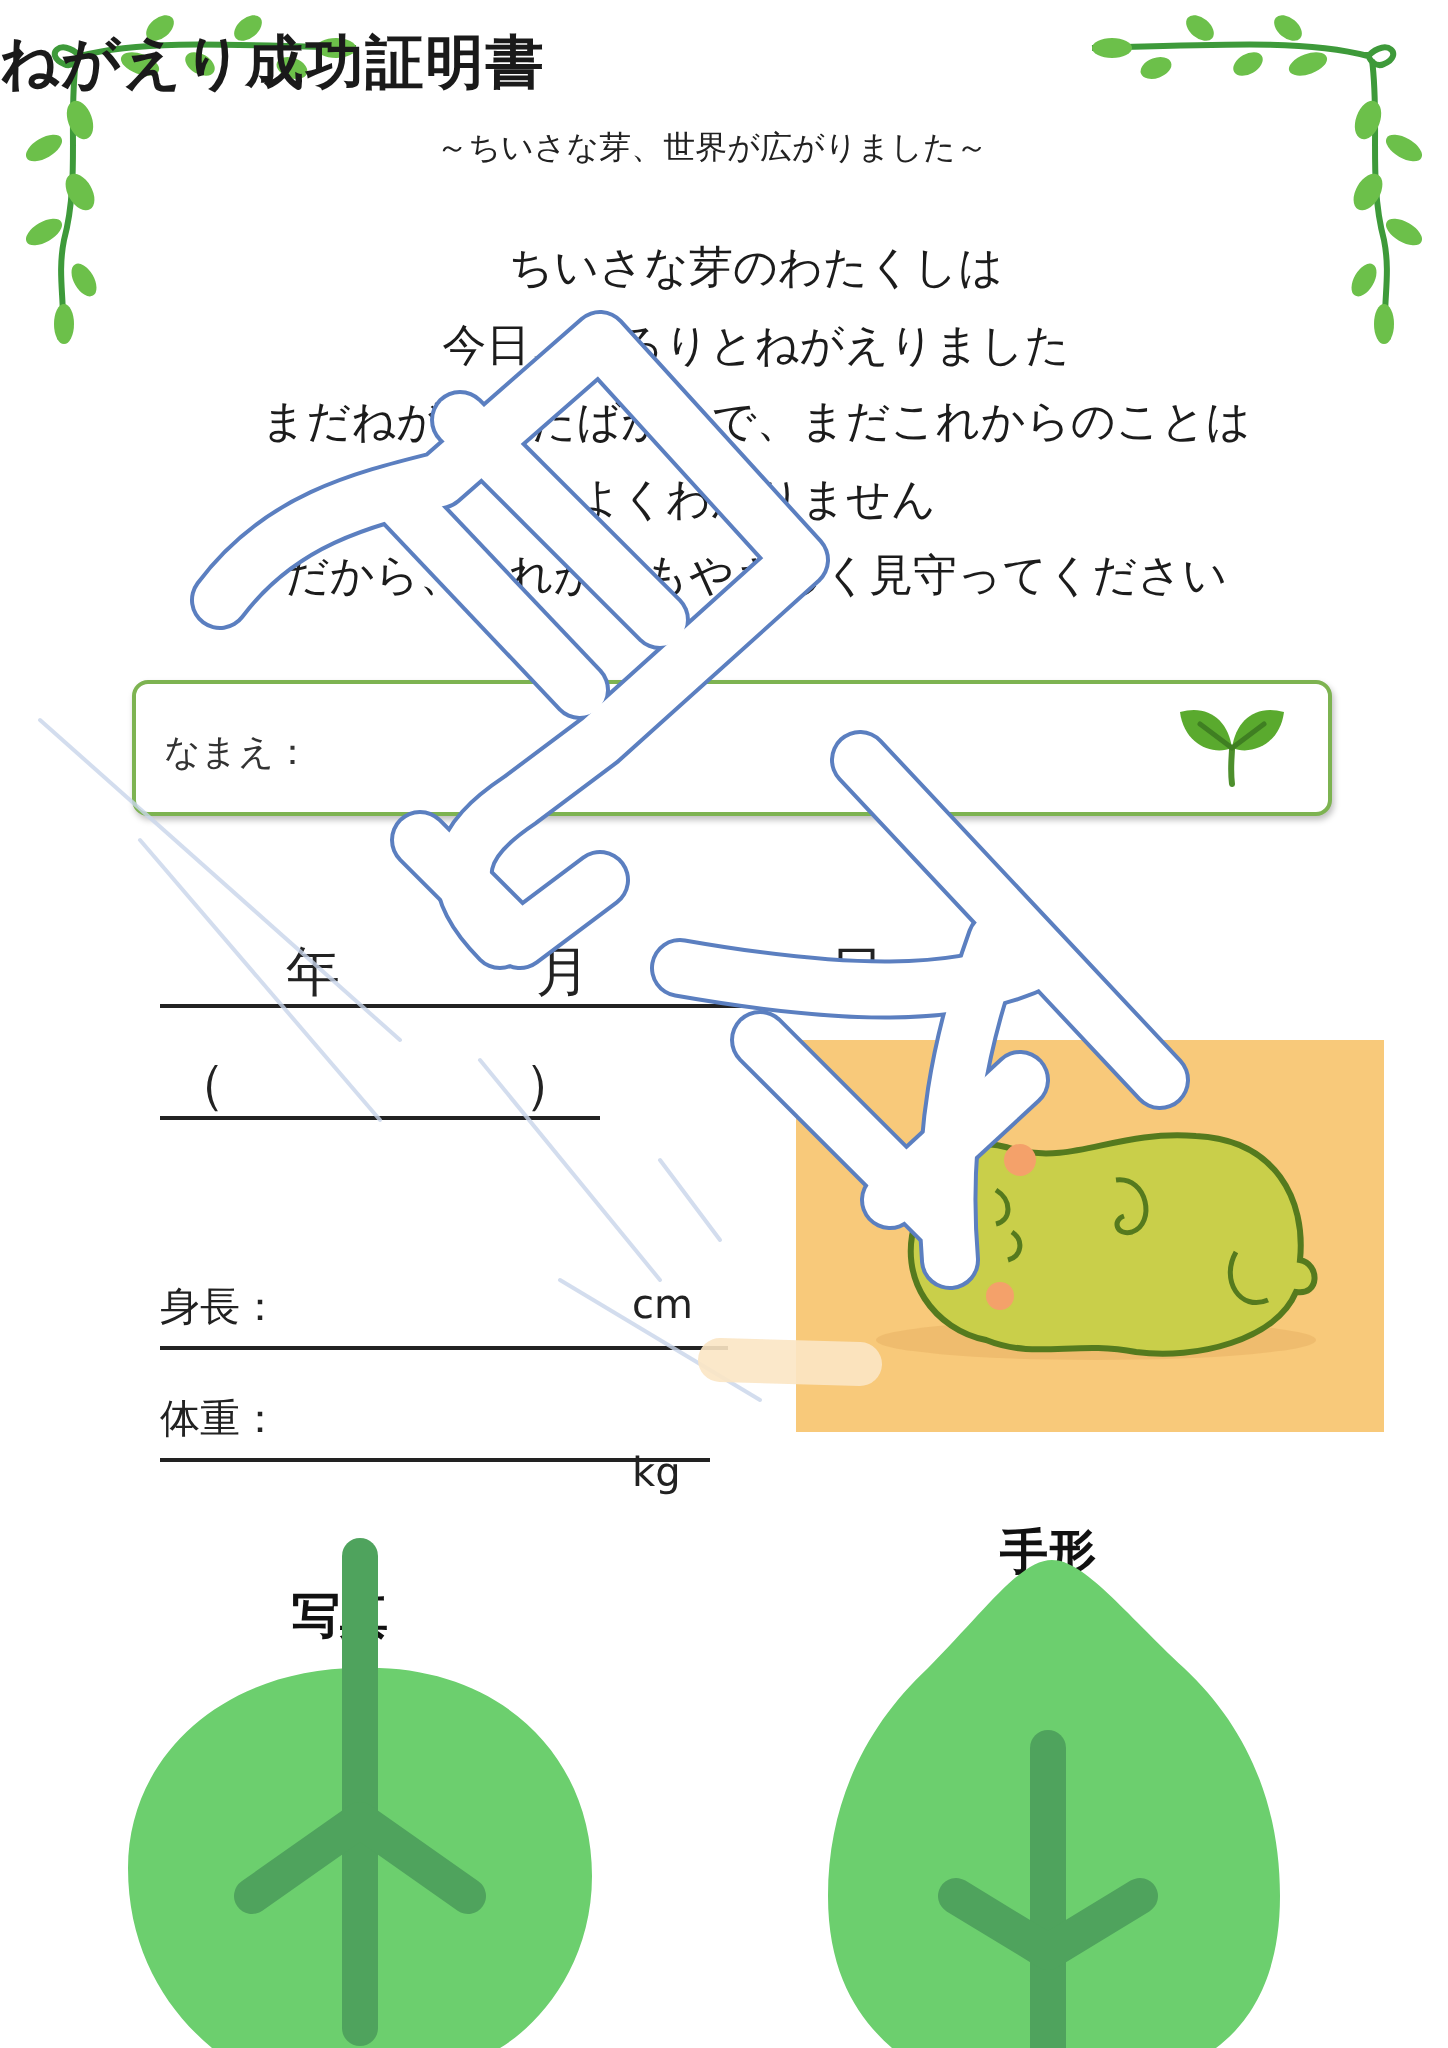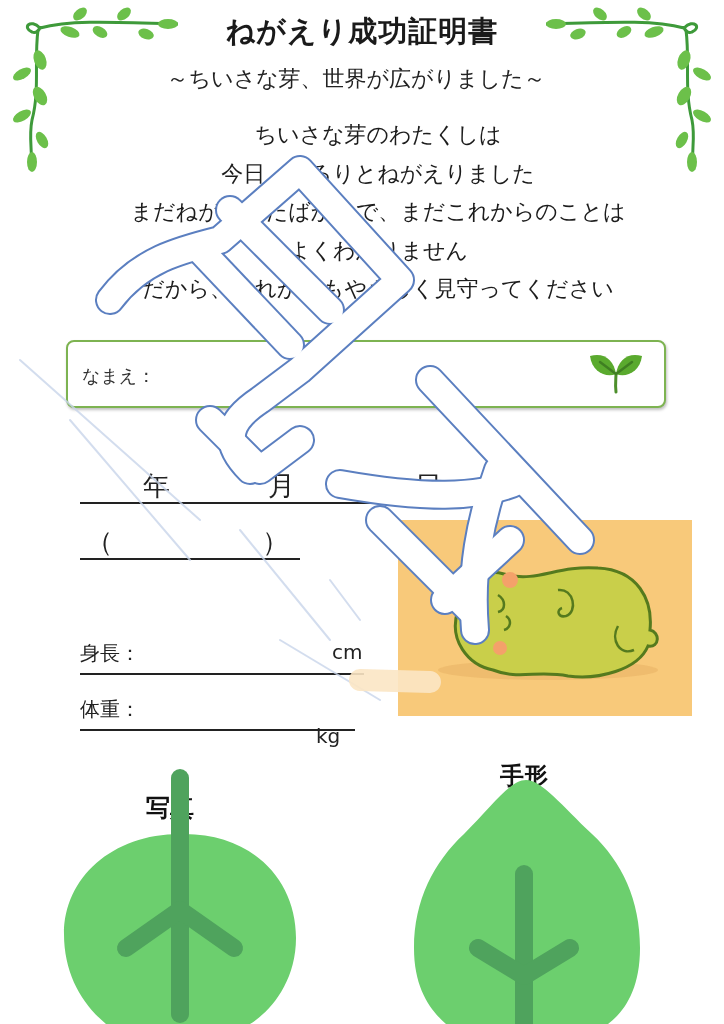--- a/index.html
+++ b/index.html
@@ -4,26 +4,26 @@
   <style>
     html, body { margin: 0; padding: 0; }
     body {
       width: 724px; height: 1024px; overflow: hidden; background: #ffffff;
       position: relative;
       font-family: "DejaVu Sans", "Liberation Sans", sans-serif;
       color: #1a1a1a;
     }
     .abs { position: absolute; }
     .title {
-      left: 0; width: 724px; top: 12px; text-align: center;
+      left: 0; width: 724px; top: 12px; 
       font-size: 29px; font-weight: bold; letter-spacing: 1px;
     }
     .subtitle {
       left: 0; width: 712px; top: 64px; text-align: center;
-      font-size: 22px; color: #222;
+      font-size: 16px; color: #222;
     }
     .message {
       left: 0; width: 724px; top: 116px; text-align: center;
       font-size: 22px; line-height: 38.5px; color: #1c1c1c; margin-left: 16px;
     }
     .message div { white-space: nowrap; }
     .nameplate {
       left: 66px; top: 340px; width: 600px; height: 68px;
       border: 2px solid #7db351; border-radius: 8px; background: #fff;
       box-shadow: 1px 2px 3px rgba(0,0,0,0.25);
@@ -113,21 +113,21 @@
 <span class="datechar" style="left:415px;top:468px">日</span>
 <div class="abs" style="left:80px;top:466px;width:362px;height:36px"></div>
 
 <div class="line" style="left:80px;top:558px;width:220px"></div>
 <span class="datechar" style="left:86px;top:524px">（</span>
 <span class="datechar" style="left:262px;top:524px">）</span>
 <div class="abs" style="left:80px;top:522px;width:220px;height:36px"></div>
 
 <div class="line" style="left:80px;top:673px;width:284px"></div>
 <span class="measure" style="left:80px;top:640px">身長：</span>
-<span class="measure" style="left:332px;top:640px">cm</span>
+<span class="measure" style="left:316px;top:640px">cm</span>
 <div class="abs" style="left:168px;top:640px;width:144px;height:34px"></div>
 
 <div class="line" style="left:80px;top:729px;width:275px"></div>
 <span class="measure" style="left:80px;top:696px">体重：</span>
 <span class="measure" style="left:316px;top:724px">kg</span>
 <div class="abs" style="left:168px;top:696px;width:144px;height:34px"></div>
 
 <div class="abs illus">
   <svg width="294" height="196" viewBox="0 0 294 196">
     <ellipse cx="150" cy="150" rx="110" ry="10" fill="#eab465" opacity="0.6"></ellipse>

